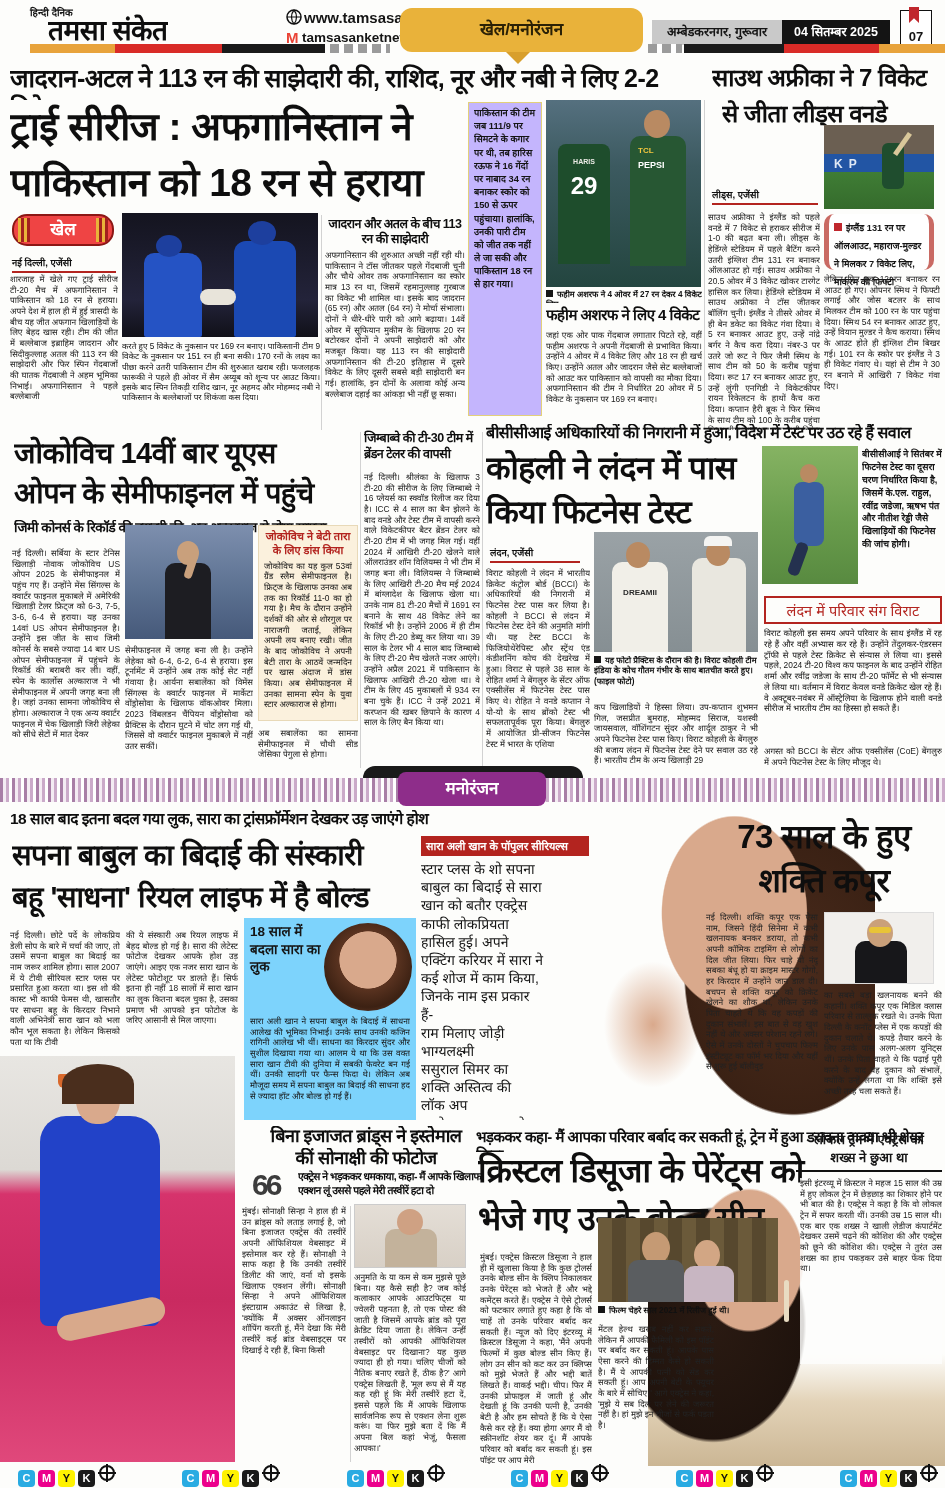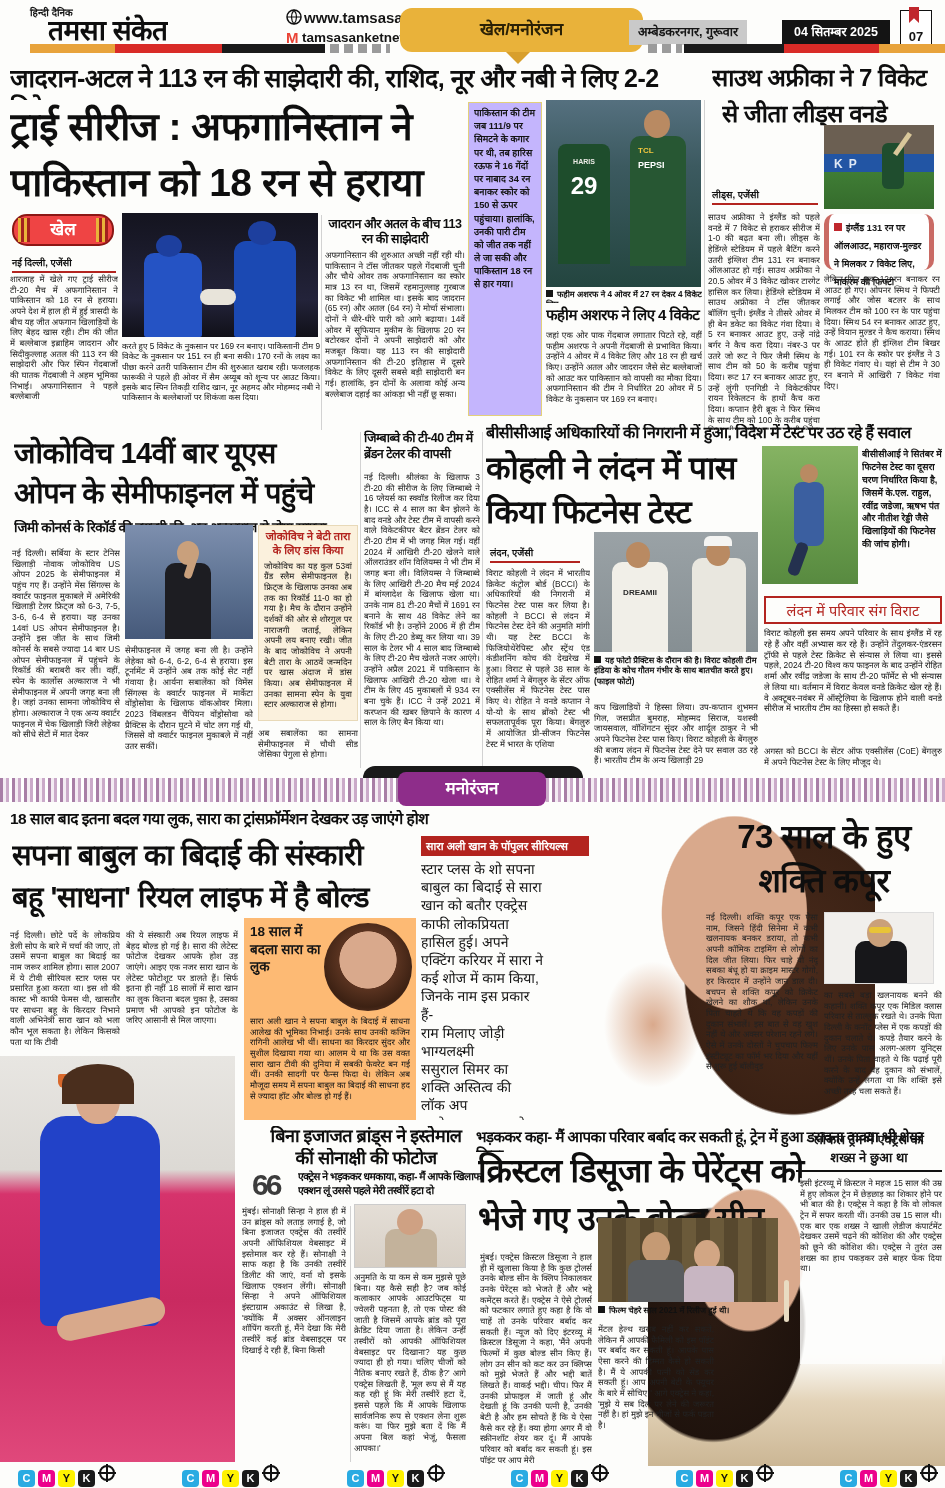--- a/index.html
+++ b/index.html
@@ -34,21 +34,21 @@
         </svg>
     </span>
     <div class="a" style="left:304px;top:9px;font-size:15px;font-weight:700">www.tamsasanket.com</div>
     <span class="a" style="left:286px;top:29px;font-size:15px;font-weight:900;color:#ea4335">M</span>
     <div class="a" style="left:302px;top:30px;font-size:13.5px;font-weight:700">tamsasanketnews24@gmail.com</div>
 
     <div class="a" style="left:400px;top:8px;width:243px;height:44px;background:#e9b23a;border-radius:12px;
                 text-align:center;line-height:44px;font-size:17px;font-weight:700;color:#2b2106">खेल/मनोरंजन</div>
     <div class="a" style="left:506px;top:52px;width:0;height:0;border-left:12px solid transparent;border-right:12px solid transparent;border-top:12px solid #d89f2c"></div>
 
-    <div class="a" style="left:629px;top:20px;width:118px;height:25px;background:#c9c9c9;text-align:center;line-height:25px;font-size:12.5px;font-weight:700">अम्बेडकरनगर, गुरूवार</div>
+    <div class="a" style="left:652px;top:20px;width:130px;height:25px;background:#c9c9c9;text-align:center;line-height:25px;font-size:12.5px;font-weight:700">अम्बेडकरनगर, गुरूवार</div>
     <div class="a" style="left:782px;top:20px;width:108px;height:25px;background:#141414;color:#fff;text-align:center;line-height:25px;font-size:12.5px;font-weight:700">04 सितम्बर 2025</div>
     <div class="a" style="left:900px;top:10px;width:32px;height:36px;background:#fff;border:1.5px solid #111">
       <div style="position:absolute;left:8px;top:-4px;width:10px;height:16px;background:#c0272d;clip-path:polygon(0 0,100% 0,100% 100%,50% 70%,0 100%)"></div>
       <div style="position:absolute;left:0;bottom:1px;width:100%;text-align:center;font-size:13px;font-weight:700">07</div>
     </div>
 
     <div class="a" style="left:30px;top:44px;width:85px;height:9px;background:#e8a33b"></div>
     <div class="a" style="left:115px;top:44px;width:107px;height:9px;background:#d92b27"></div>
     <div class="a" style="left:222px;top:44px;width:103px;height:9px;background:#1a1a1a"></div>
     <div class="a" style="left:330px;top:44px;width:60px;height:9px;background:repeating-linear-gradient(90deg,#9b9b9b 0 9px,#fff 9px 14px)"></div>
@@ -129,21 +129,21 @@
     <div style="position:absolute;left:62px;top:28px;width:8px;height:26px;background:#c9a07c;border-radius:4px;transform:rotate(18deg)"></div>
   </div>
   <div class="a bt" style="left:125px;top:645px;width:128px;height:125px">सेमीफाइनल में जगह बना ली है। उन्होंने लेहेका को 6-4, 6-2, 6-4 से हराया। इस टूर्नामेंट में उन्होंने अब तक कोई सेट नहीं गंवाया है। आर्यना सबालेंका को विमेंस सिंगल्स के क्वार्टर फाइनल में मार्केटा वोंड्रोसोवा के खिलाफ वॉकओवर मिला। 2023 विंबलडन चैंपियन वोंड्रोसोवा को प्रैक्टिस के दौरान घुटने में चोट लग गई थी, जिससे वो क्वार्टर फाइनल मुकाबले में नहीं उतर सकीं।</div>
   <div class="a" style="left:258px;top:525px;width:100px;height:196px;background:#fbf1dd;border:1px solid #e8d9b8;padding:4px 5px">
     <div style="font-size:11px;font-weight:700;color:#b3241f;text-align:center;line-height:1.25;margin-bottom:3px">जोकोविच ने बेटी तारा के लिए डांस किया</div>
     <div style="font-size:8.4px;line-height:1.27;text-align:justify;overflow:hidden;height:150px">जोकोविच का यह कुल 53वां ग्रैंड स्लैम सेमीफाइनल है। फ्रिट्ज के खिलाफ उनका अब तक का रिकॉर्ड 11-0 का हो गया है। मैच के दौरान उन्होंने दर्शकों की ओर से शोरगुल पर नाराजगी जताई, लेकिन अपनी लय बनाए रखी। जीत के बाद जोकोविच ने अपनी बेटी तारा के आठवें जन्मदिन पर खास अंदाज में डांस किया। अब सेमीफाइनल में उनका सामना स्पेन के युवा स्टार अल्काराज से होगा।</div>
   </div>
   <div class="a bt" style="left:258px;top:728px;width:100px;height:42px">अब सबालेंका का सामना सेमीफाइनल में चौथी सीड जेसिका पेगुला से होगा।</div>
 
   <div class="vr" style="left:360px;top:432px;height:336px"></div>
-  <div class="a hl" style="left:364px;top:430px;width:116px;height:38px;font-size:12.5px;line-height:1.3">जिम्बाब्वे की टी-40 टीम में ब्रेंडन टेलर की वापसी</div>
+  <div class="a hl" style="left:364px;top:430px;width:116px;height:38px;font-size:12.5px;line-height:1.3">जिम्बाब्वे की टी-30 टीम में ब्रेंडन टेलर की वापसी</div>
   <div class="a bt" style="left:364px;top:472px;width:116px;height:298px">नई दिल्ली। श्रीलंका के खिलाफ 3 टी-20 की सीरीज के लिए जिम्बाब्वे ने 16 प्लेयर्स का स्क्वॉड रिलीज कर दिया है। ICC से 4 साल का बैन झेलने के बाद वनडे और टेस्ट टीम में वापसी करने वाले विकेटकीपर बैटर ब्रेंडन टेलर को टी-20 टीम में भी जगह मिल गई। वहीं 2024 में आखिरी टी-20 खेलने वाले ऑलराउंडर शॉन विलियम्स ने भी टीम में जगह बना ली। विलियम्स ने जिम्बाब्वे के लिए आखिरी टी-20 मैच मई 2024 में बांग्लादेश के खिलाफ खेला था। उनके नाम 81 टी-20 मैचों में 1691 रन बनाने के साथ 48 विकेट लेने का रिकॉर्ड भी है। उन्होंने 2006 में ही टीम के लिए टी-20 डेब्यू कर लिया था। 39 साल के टेलर भी 4 साल बाद जिम्बाब्वे के लिए टी-20 मैच खेलते नजर आएंगे। उन्होंने अप्रैल 2021 में पाकिस्तान के खिलाफ आखिरी टी-20 खेला था। वे टीम के लिए 45 मुकाबलों में 934 रन बना चुके हैं। ICC ने उन्हें 2021 में करप्शन की खबर छिपाने के कारण 4 साल के लिए बैन किया था।</div>
   <div class="vr" style="left:482px;top:432px;height:336px"></div>
 
   <div class="a hl" style="left:486px;top:424px;width:456px;height:24px;font-size:16px">बीसीसीआई अधिकारियों की निगरानी में हुआ, विदेश में टेस्ट पर उठ रहे हैं सवाल</div>
   <div class="a hl" style="left:486px;top:450px;width:276px;height:44px;font-size:32px">कोहली ने लंदन में पास</div>
   <div class="a hl" style="left:486px;top:494px;width:276px;height:44px;font-size:32px">किया फिटनेस टेस्ट</div>
   <div class="a byline" style="left:490px;top:546px;width:90px">लंदन, एजेंसी</div>
   <div class="a bt" style="left:486px;top:568px;width:104px;height:202px">विराट कोहली ने लंदन में भारतीय क्रिकेट कंट्रोल बोर्ड (BCCI) के अधिकारियों की निगरानी में फिटनेस टेस्ट पास कर लिया है। कोहली ने BCCI से लंदन में फिटनेस टेस्ट देने की अनुमति मांगी थी। यह टेस्ट BCCI के फिजियोथेरेपिस्ट और स्ट्रेंथ एंड कंडीशनिंग कोच की देखरेख में हुआ। विराट से पहले 38 साल के रोहित शर्मा ने बेंगलुरु के सेंटर ऑफ एक्सीलेंस में फिटनेस टेस्ट पास किए थे। रोहित ने वनडे कप्तान ने यो-यो के साथ ब्रोंको टेस्ट भी सफलतापूर्वक पूरा किया। बेंगलुरु में आयोजित प्री-सीजन फिटनेस टेस्ट में भारत के एशिया</div>
 
   <div class="photo" style="left:594px;top:532px;width:164px;height:120px;background:linear-gradient(180deg,#9aa2a6 0%,#868f93 100%)">
@@ -181,21 +181,21 @@
        radial-gradient(ellipse 120px 160px at 62% 36%,#d9a98c 0%,#d9a98c 60%,transparent 61%),
        radial-gradient(ellipse 180px 230px at 78% 55%,#4a2b1c 0%,#3a2114 60%,transparent 61%),
        radial-gradient(ellipse 70px 90px at 40% 70%,#d9a98c 0%,transparent 70%);"></div>
 
   <div class="a hl" style="left:10px;top:810px;width:475px;height:24px;font-size:15.5px">18 साल बाद इतना बदल गया लुक, सारा का ट्रांसफ्रॉर्मेशन देखकर उड़ जाएंगे होश</div>
   <div class="a hl" style="left:12px;top:838px;width:415px;height:42px;font-size:29px">सपना बाबुल का बिदाई की संस्कारी</div>
   <div class="a hl" style="left:12px;top:880px;width:415px;height:42px;font-size:29px">बहू 'साधना' रियल लाइफ में है बोल्ड</div>
   <div class="a bt" style="left:10px;top:930px;width:110px;height:124px">नई दिल्ली। छोटे पर्दे के लोकप्रिय डेली सोप के बारे में चर्चा की जाए, तो उसमें सपना बाबुल का बिदाई का नाम जरूर शामिल होगा। साल 2007 में ये टीवी सीरियल स्टार प्लस पर प्रसारित हुआ करता था। इस शो की कास्ट भी काफी फेमस थी, खासतौर पर साधना बहू के किरदार निभाने वाली अभिनेत्री सारा खान को भला कौन भूल सकता है। लेकिन किसको पता था कि टीवी</div>
   <div class="a bt" style="left:126px;top:930px;width:112px;height:132px">की ये संस्कारी अब रियल लाइफ में बेहद बोल्ड हो गई है। सारा की लेटेस्ट फोटोज देखकर आपके होश उड़ जाएंगे। आइए एक नजर सारा खान के लेटेस्ट फोटोशूट पर डालते हैं। सिर्फ इतना ही नहीं 18 सालों में सारा खान का लुक कितना बदल चुका है, उसका प्रमाण भी आपको इन फोटोज के जरिए आसानी से मिल जाएगा।</div>
 
-  <div class="a" style="left:244px;top:918px;width:172px;height:202px;background:#fdba74;padding:5px 6px">
+  <div class="a" style="left:244px;top:918px;width:172px;height:202px;background:#7dd3fc;padding:5px 6px">
     <div style="width:72px;font-size:13.5px;font-weight:700;line-height:1.3">18 साल में बदला सारा का लुक</div>
     <div class="photo" style="left:80px;top:5px;width:88px;height:88px;border-radius:50%;background:
          radial-gradient(circle at 50% 42%,#d9a98c 0 42%,#5a3320 43%,#3c2113 70%,#7c4a3a 100%)"></div>
     <div style="position:absolute;left:6px;top:98px;width:160px;height:98px;font-size:8.4px;line-height:1.27;text-align:justify;overflow:hidden">सारा अली खान ने सपना बाबुल के बिदाई में साधना आलेख की भूमिका निभाई। उनके साथ उनकी कजिन रागिनी आलेख भी थीं। साधना का किरदार सुंदर और सुशील दिखाया गया था। आलम ये था कि उस वक्त सारा खान टीवी की दुनिया में सबकी फेवरेट बन गई थीं। उनकी सादगी पर फैन्स फिदा थे। लेकिन अब मौजूदा समय में सपना बाबुल का बिदाई की साधना हद से ज्यादा हॉट और बोल्ड हो गई हैं।</div>
   </div>
 
   <div class="a" style="left:421px;top:836px;width:168px;height:20px;background:#b3241f;color:#fff;font-size:11px;font-weight:700;line-height:20px;padding-left:5px">सारा अली खान के पॉपुलर सीरियल्स</div>
   <div class="a" style="left:421px;top:860px;width:124px;height:260px;font-size:14px;line-height:1.3;white-space:pre-line;overflow:hidden;text-align:left">स्टार प्लस के शो सपना बाबुल का बिदाई से सारा खान को बतौर एक्ट्रेस काफी लोकप्रियता हासिल हुई। अपने एक्टिंग करियर में सारा ने कई शोज में काम किया, जिनके नाम इस प्रकार हैं-
 राम मिलाए जोड़ी
 भाग्यलक्ष्मी

